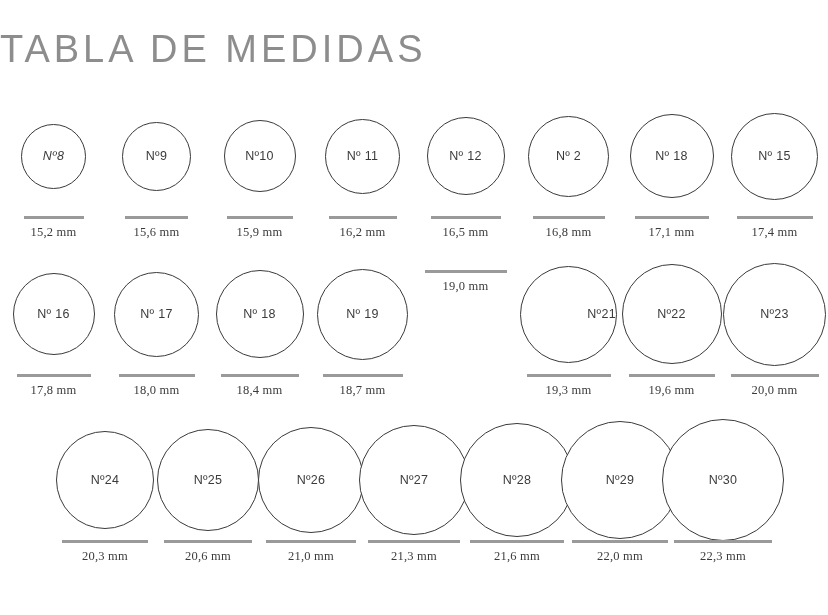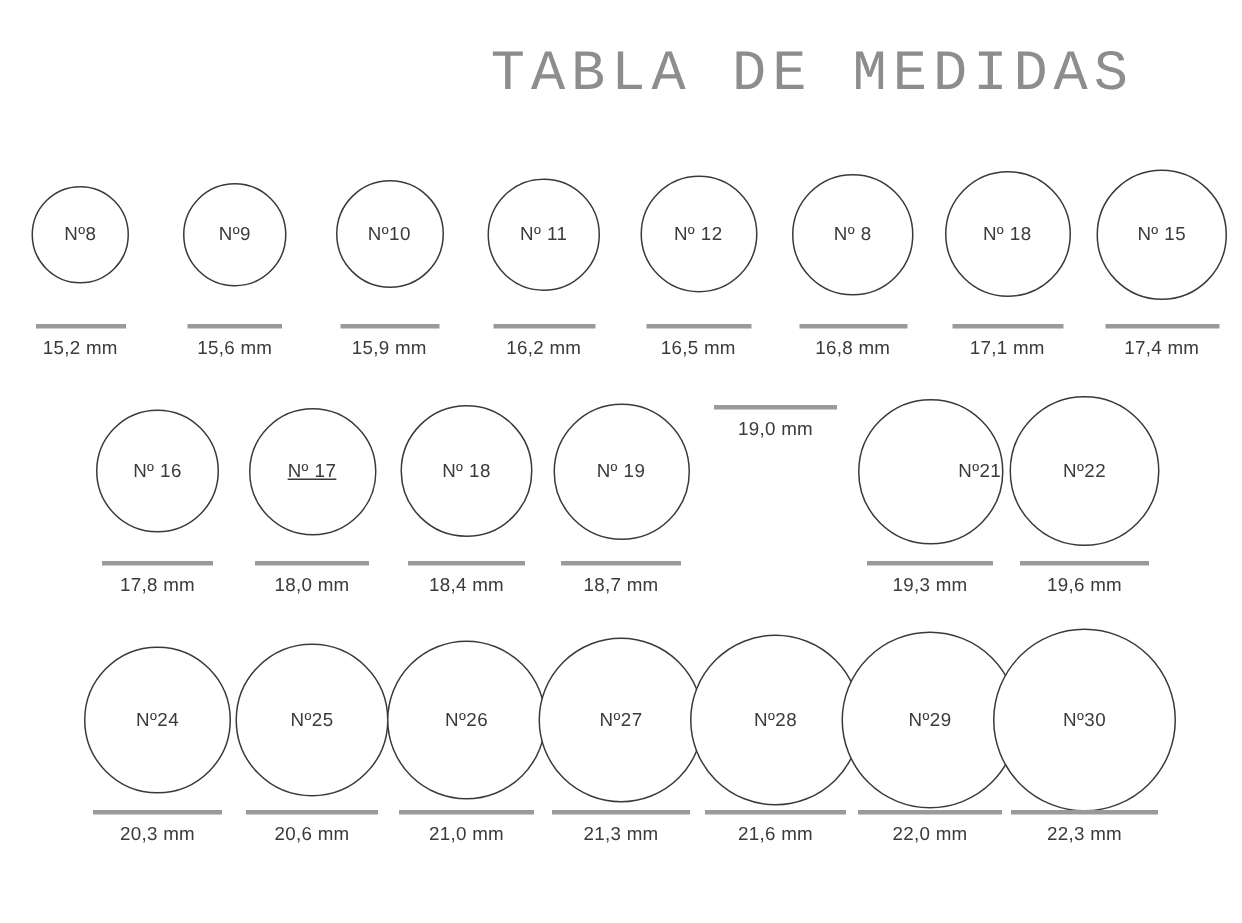--- a/index.html
+++ b/index.html
@@ -17,26 +17,26 @@
   #page {
     position: relative;
     width: 828px;
     height: 615px;
   }
   #title {
     position: absolute;
     top: 28px;
     left: 0;
     width: 756px;
-    text-align: right;
+    text-align: left;
     font-size: 38px;
     letter-spacing: 4px;
     color: #8d8d8d;
     font-weight: 400;
-    font-family: Liberation Mono, monospace;
+    font-family: Liberation Sans, sans-serif;
   }
   .row {
     position: absolute;
     left: 0;
     width: 828px;
     display: flex;
     justify-content: center;
     align-items: flex-start;
   }
   #row-0 { top: 104px; }
@@ -73,33 +73,34 @@
     height: 3px;
     background: #9a9a9a;
     margin-top: 8px;
   }
   .mm {
     margin-top: 6px;
     font-size: 12.5px;
     color: #3b3b3b;
     letter-spacing: 0.2px;
     white-space: nowrap;
+    font-family: Liberation Serif, serif;
   }
 </style>
 </head>
 <body>
 
 <div id="page">
 
   <div id="title">TABLA DE MEDIDAS</div>
 
   <div class="row" id="row-0">
       <div class="cell">
         <div class="ring-wrap">
-          <div class="ring" style="width: 63px; height: 63px;">
+          <div class="ring" style="width: 63px; height: 63px; font-style: italic;">
             <span class="ring-label">Nº8</span>
           </div>
         </div>
         <div class="rule" style="width: 60px;"></div>
         <div class="mm">15,2 mm</div>
       </div>
       <div class="cell">
         <div class="ring-wrap">
           <div class="ring" style="width: 67px; height: 67px;">
             <span class="ring-label">Nº9</span>
@@ -131,21 +132,21 @@
           <div class="ring" style="width: 76px; height: 76px;">
             <span class="ring-label">Nº 12</span>
           </div>
         </div>
         <div class="rule" style="width: 70px;"></div>
         <div class="mm">16,5 mm</div>
       </div>
       <div class="cell">
         <div class="ring-wrap">
           <div class="ring" style="width: 79px; height: 79px;">
-            <span class="ring-label">Nº 8</span>
+            <span class="ring-label">Nº 2</span>
           </div>
         </div>
         <div class="rule" style="width: 72px;"></div>
         <div class="mm">16,8 mm</div>
       </div>
       <div class="cell">
         <div class="ring-wrap">
           <div class="ring" style="width: 82px; height: 82px;">
             <span class="ring-label">Nº 18</span>
           </div>
@@ -168,21 +169,21 @@
         <div class="ring-wrap">
           <div class="ring" style="width: 80px; height: 80px;">
             <span class="ring-label">Nº 16</span>
           </div>
         </div>
         <div class="rule" style="width: 74px;"></div>
         <div class="mm">17,8 mm</div>
       </div>
       <div class="cell">
         <div class="ring-wrap">
-          <div class="ring" style="width: 83px; height: 83px; text-decoration: underline;">
+          <div class="ring" style="width: 83px; height: 83px;">
             <span class="ring-label">Nº 17</span>
           </div>
         </div>
         <div class="rule" style="width: 76px;"></div>
         <div class="mm">18,0 mm</div>
       </div>
       <div class="cell">
         <div class="ring-wrap">
           <div class="ring" style="width: 86px; height: 86px;">
             <span class="ring-label">Nº 18</span>
@@ -215,20 +216,29 @@
       </div>
       <div class="cell">
         <div class="ring-wrap">
           <div class="ring" style="width: 98px; height: 98px;">
             <span class="ring-label">Nº22</span>
           </div>
         </div>
         <div class="rule" style="width: 86px;"></div>
         <div class="mm">19,6 mm</div>
       </div>
+      <div class="cell">
+        <div class="ring-wrap">
+          <div class="ring" style="width: 101px; height: 101px;">
+            <span class="ring-label">Nº23</span>
+          </div>
+        </div>
+        <div class="rule" style="width: 88px;"></div>
+        <div class="mm">20,0 mm</div>
+      </div>
     </div>
   <div class="row" id="row-2">
       <div class="cell">
         <div class="ring-wrap">
           <div class="ring" style="width: 96px; height: 96px;">
             <span class="ring-label">Nº24</span>
           </div>
         </div>
         <div class="rule" style="width: 86px;"></div>
         <div class="mm">20,3 mm</div>

